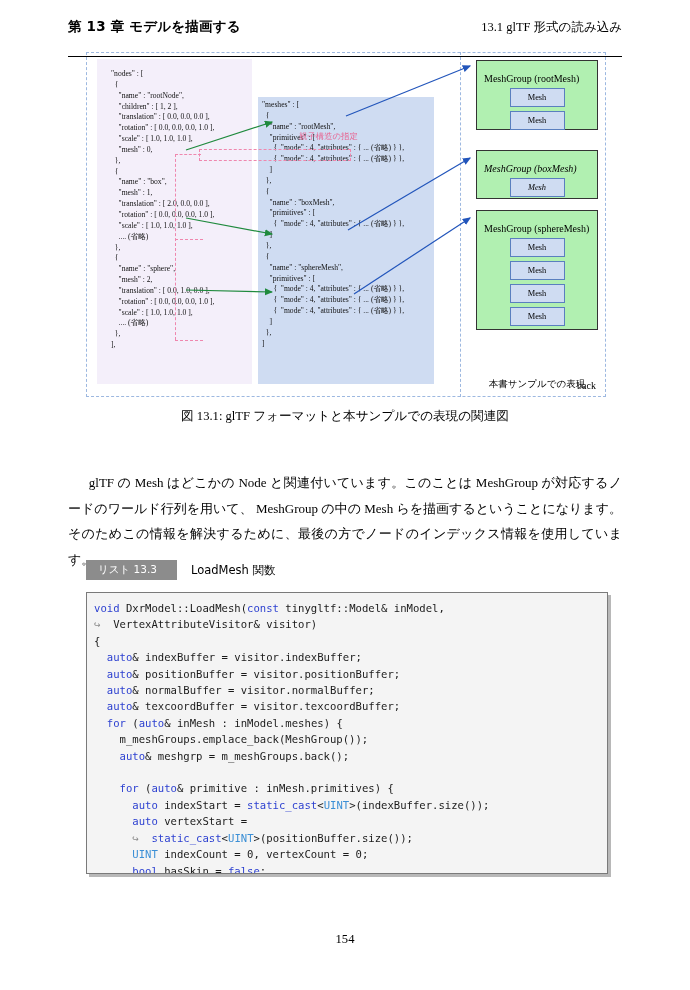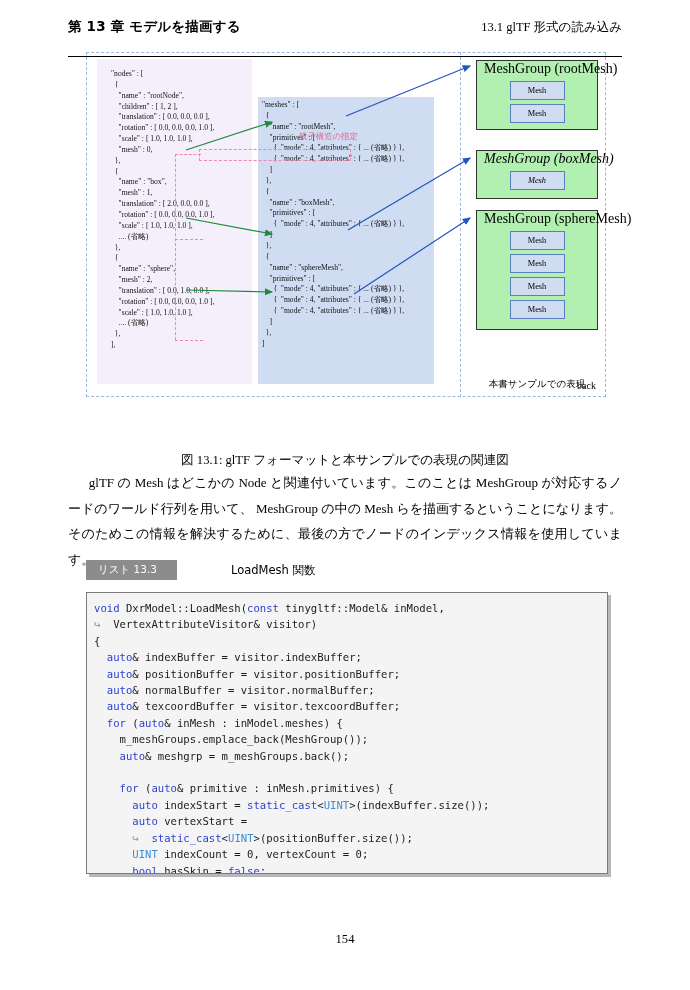--- a/index.html
+++ b/index.html
@@ -109,39 +109,39 @@
     border-top: 1px dashed #ef87ae;
   }
 
   
   .mg {
     position: absolute;
     background: #b1f0b1;
     border: 1.1px solid #333;
   }
   .mg-title {
-    font-size: 14px; padding: 0 0 0 7px;
+    font-size: 10px; padding: 12px 0 0 7px;
     font-family: "Liberation Serif", serif;
     white-space: nowrap;
   }
   .mesh-chip {
     margin: 4px auto 0 auto;
     width: 55px; height: 19px;
     background: #cfdcf2;
     border: 1px solid #5a7fbf;
     font-size: 8.4px;
     display: flex; align-items: center; justify-content: center;
     font-family: "Liberation Serif", serif;
   }
 
   svg.arrows { position:absolute; left:0; top:0; width:520px; height:345px; overflow:visible; }
 
   .fig-caption {
     position: absolute; left: 0; top: 408px; width: 690px;
-    text-align: center; font-size: 12.6px; margin-top: 44px;
+    text-align: center; font-size: 12.6px;
   }
 
   
   .body-para {
     position: absolute; left: 68px; top: 470px; width: 554px;
     font-size: 13px; line-height: 25.5px;
     text-align: justify; text-indent: 1.6em;
   }
 
   
@@ -155,21 +155,20 @@
     font-family: "DejaVu Sans", "Liberation Sans", sans-serif;
     font-size: 10.5px;
     padding: 2px 20px 2px 12px;
     display: flex; align-items: center;
   }
   .listing-title {
     font-family: "DejaVu Sans", "Liberation Sans", sans-serif;
     font-size: 11.5px;
     display: flex; align-items: center;
     padding-left: 14px;
-    margin-left: 40px;
   }
 
   .code-box {
     position: absolute; left: 86px; top: 592px;
     width: 522px; height: 282px;
     background: #f4f4f4;
     border: 1.2px solid #7a7a7a;
     box-shadow: 3px 3px 0 #b8b8b8;
     padding: 7px 0 0 7px;
     overflow: hidden;

